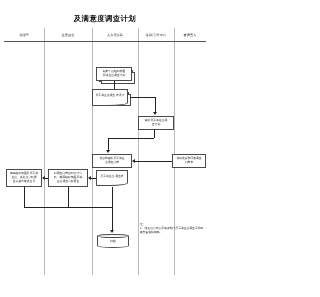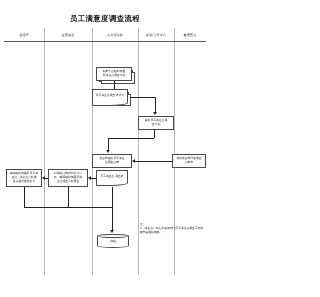--- a/index.html
+++ b/index.html
@@ -109,21 +109,21 @@
     font-size:2.8px;line-height:1.5;color:#111;
   }
   .note .n-head{display:block;}
   .note .n-item{display:block;white-space:pre-line;}
 </style>
 </head>
 <body>
 
 <div id="page">
 
-  <div class="title">员工满意度调查流程</div>
+  <div class="title">及满意度调查计划</div>
 
   <div class="lane-table">
 
     <div class="lane-head">
       <div class="cell" style="left:0;width:40px;">总经理</div>
       <div class="cell" style="left:40px;width:48px;">主管副总</div>
       <div class="cell" style="left:88px;width:46px;">人力资源部</div>
       <div class="cell" style="left:134px;width:36px;">各部门/分中心</div>
       <div class="cell" style="left:170px;width:32px;">被调查人</div>
 

